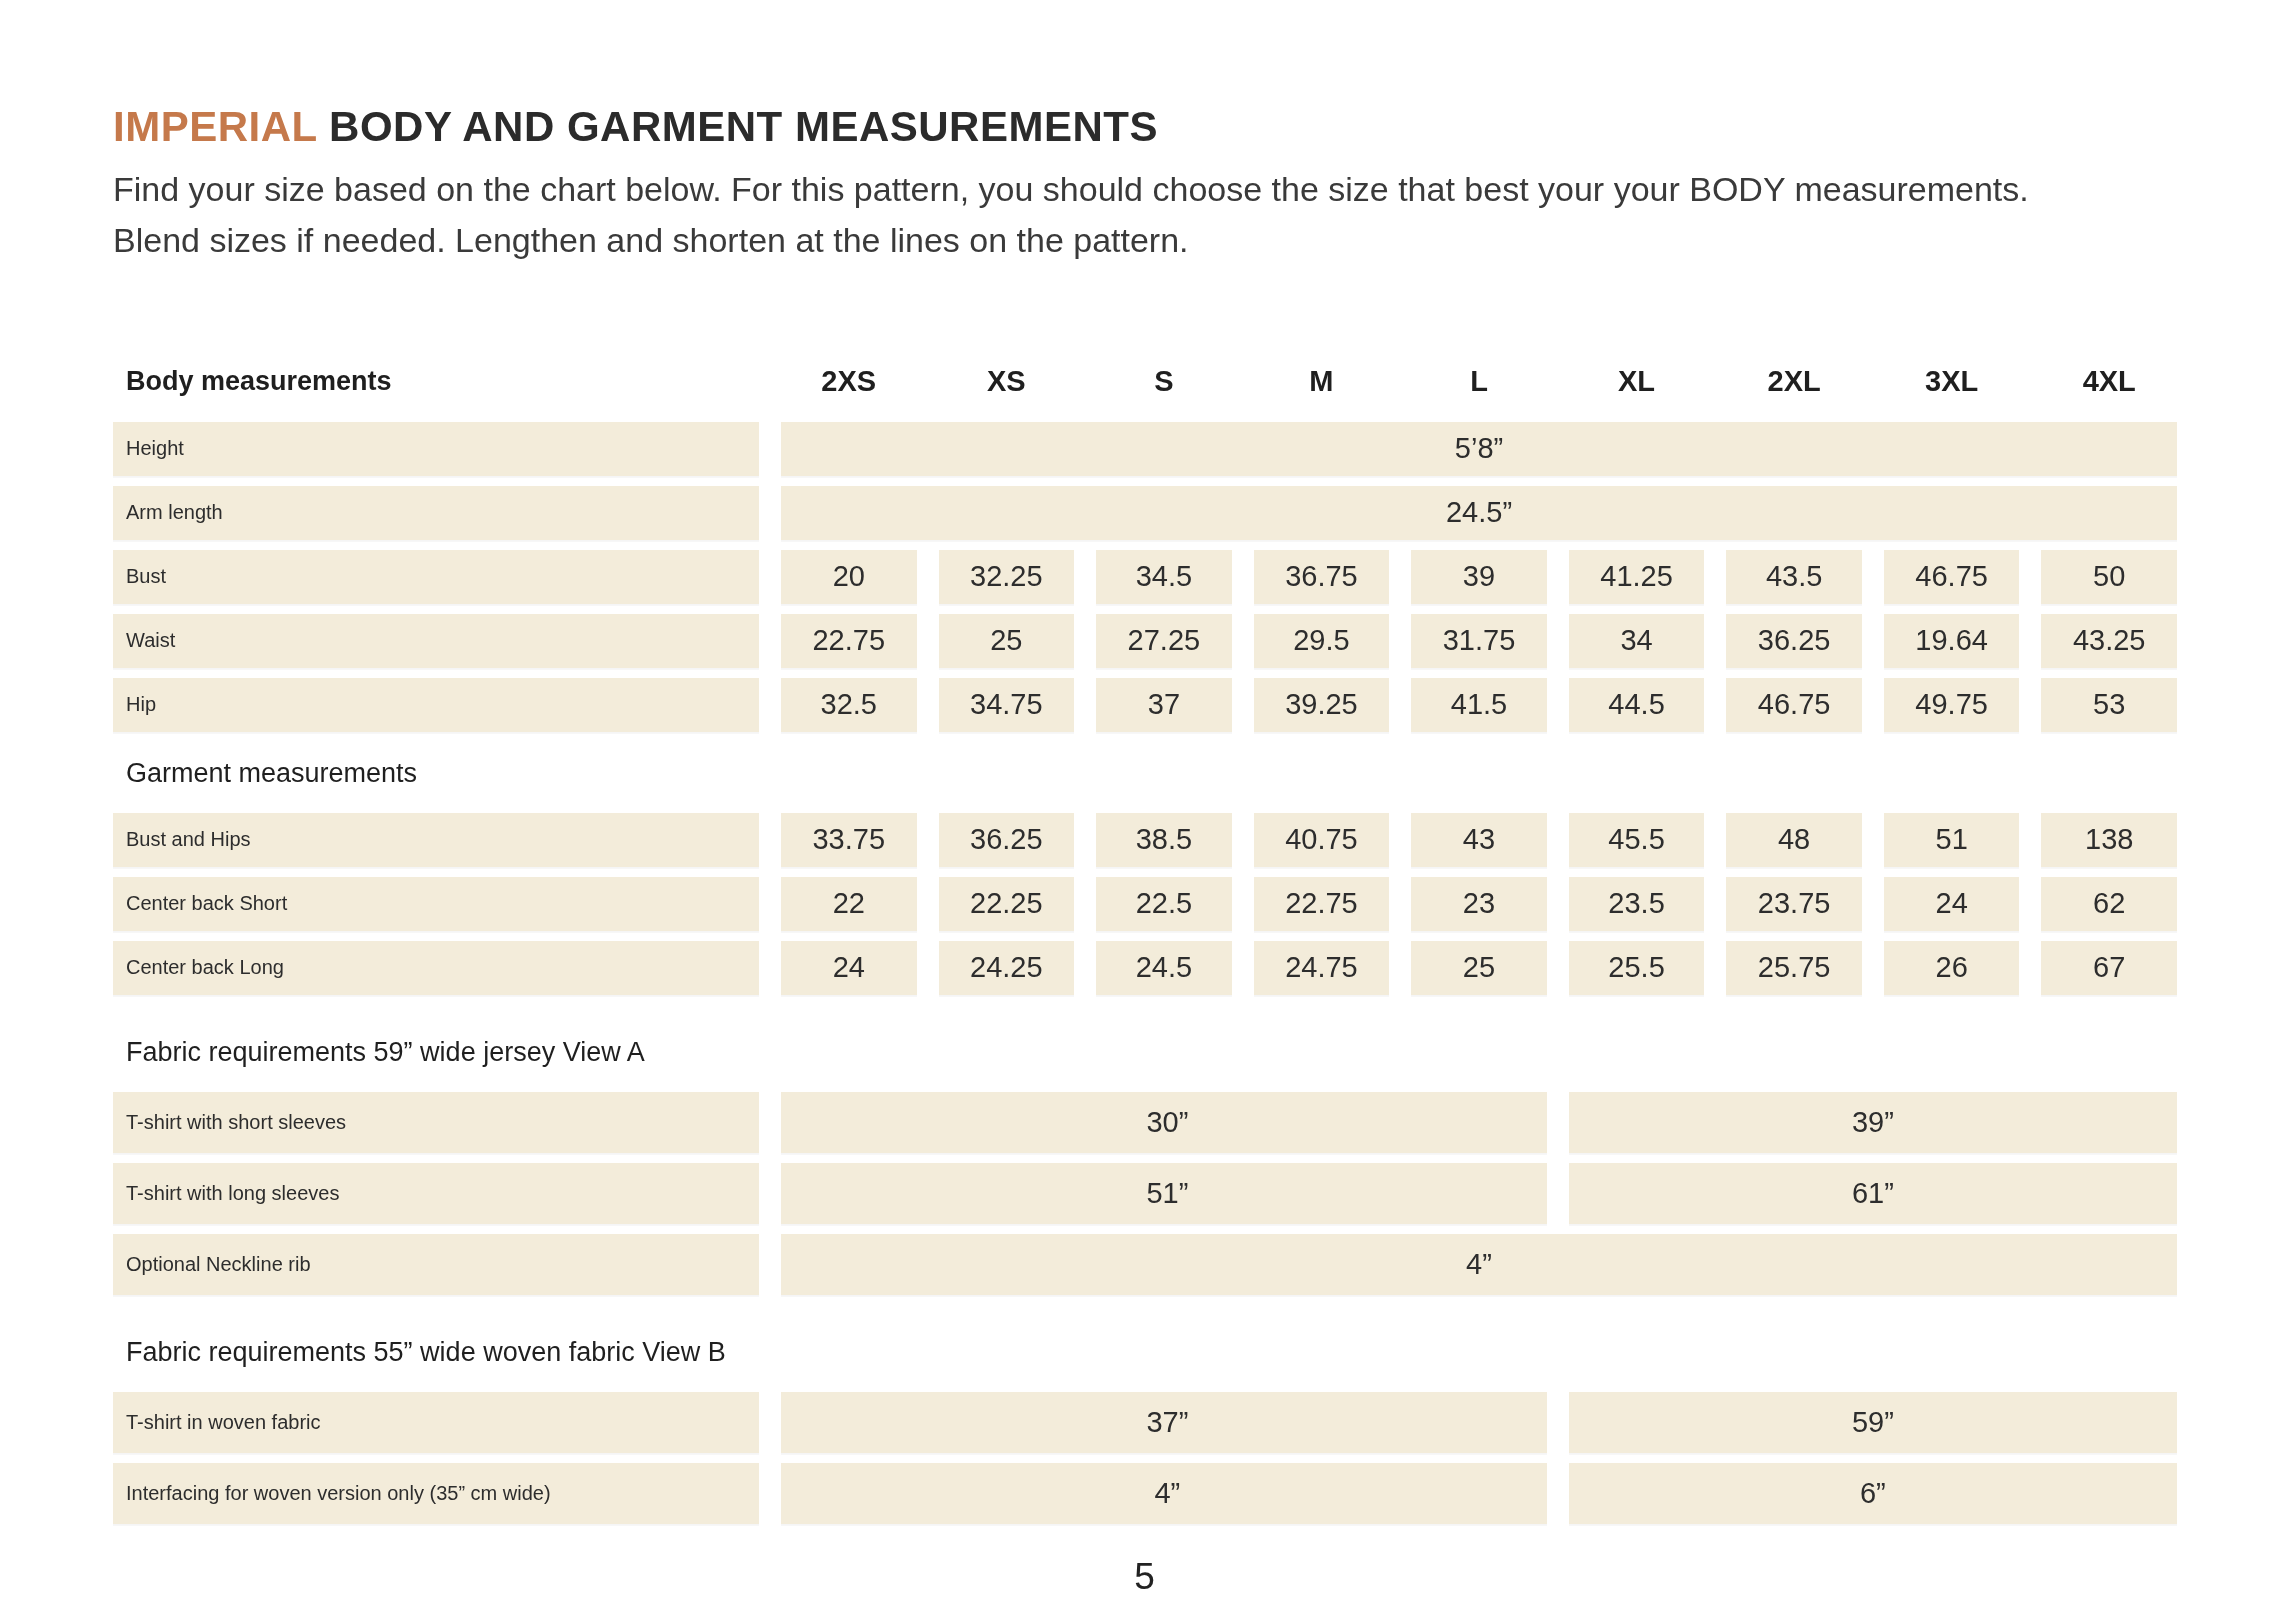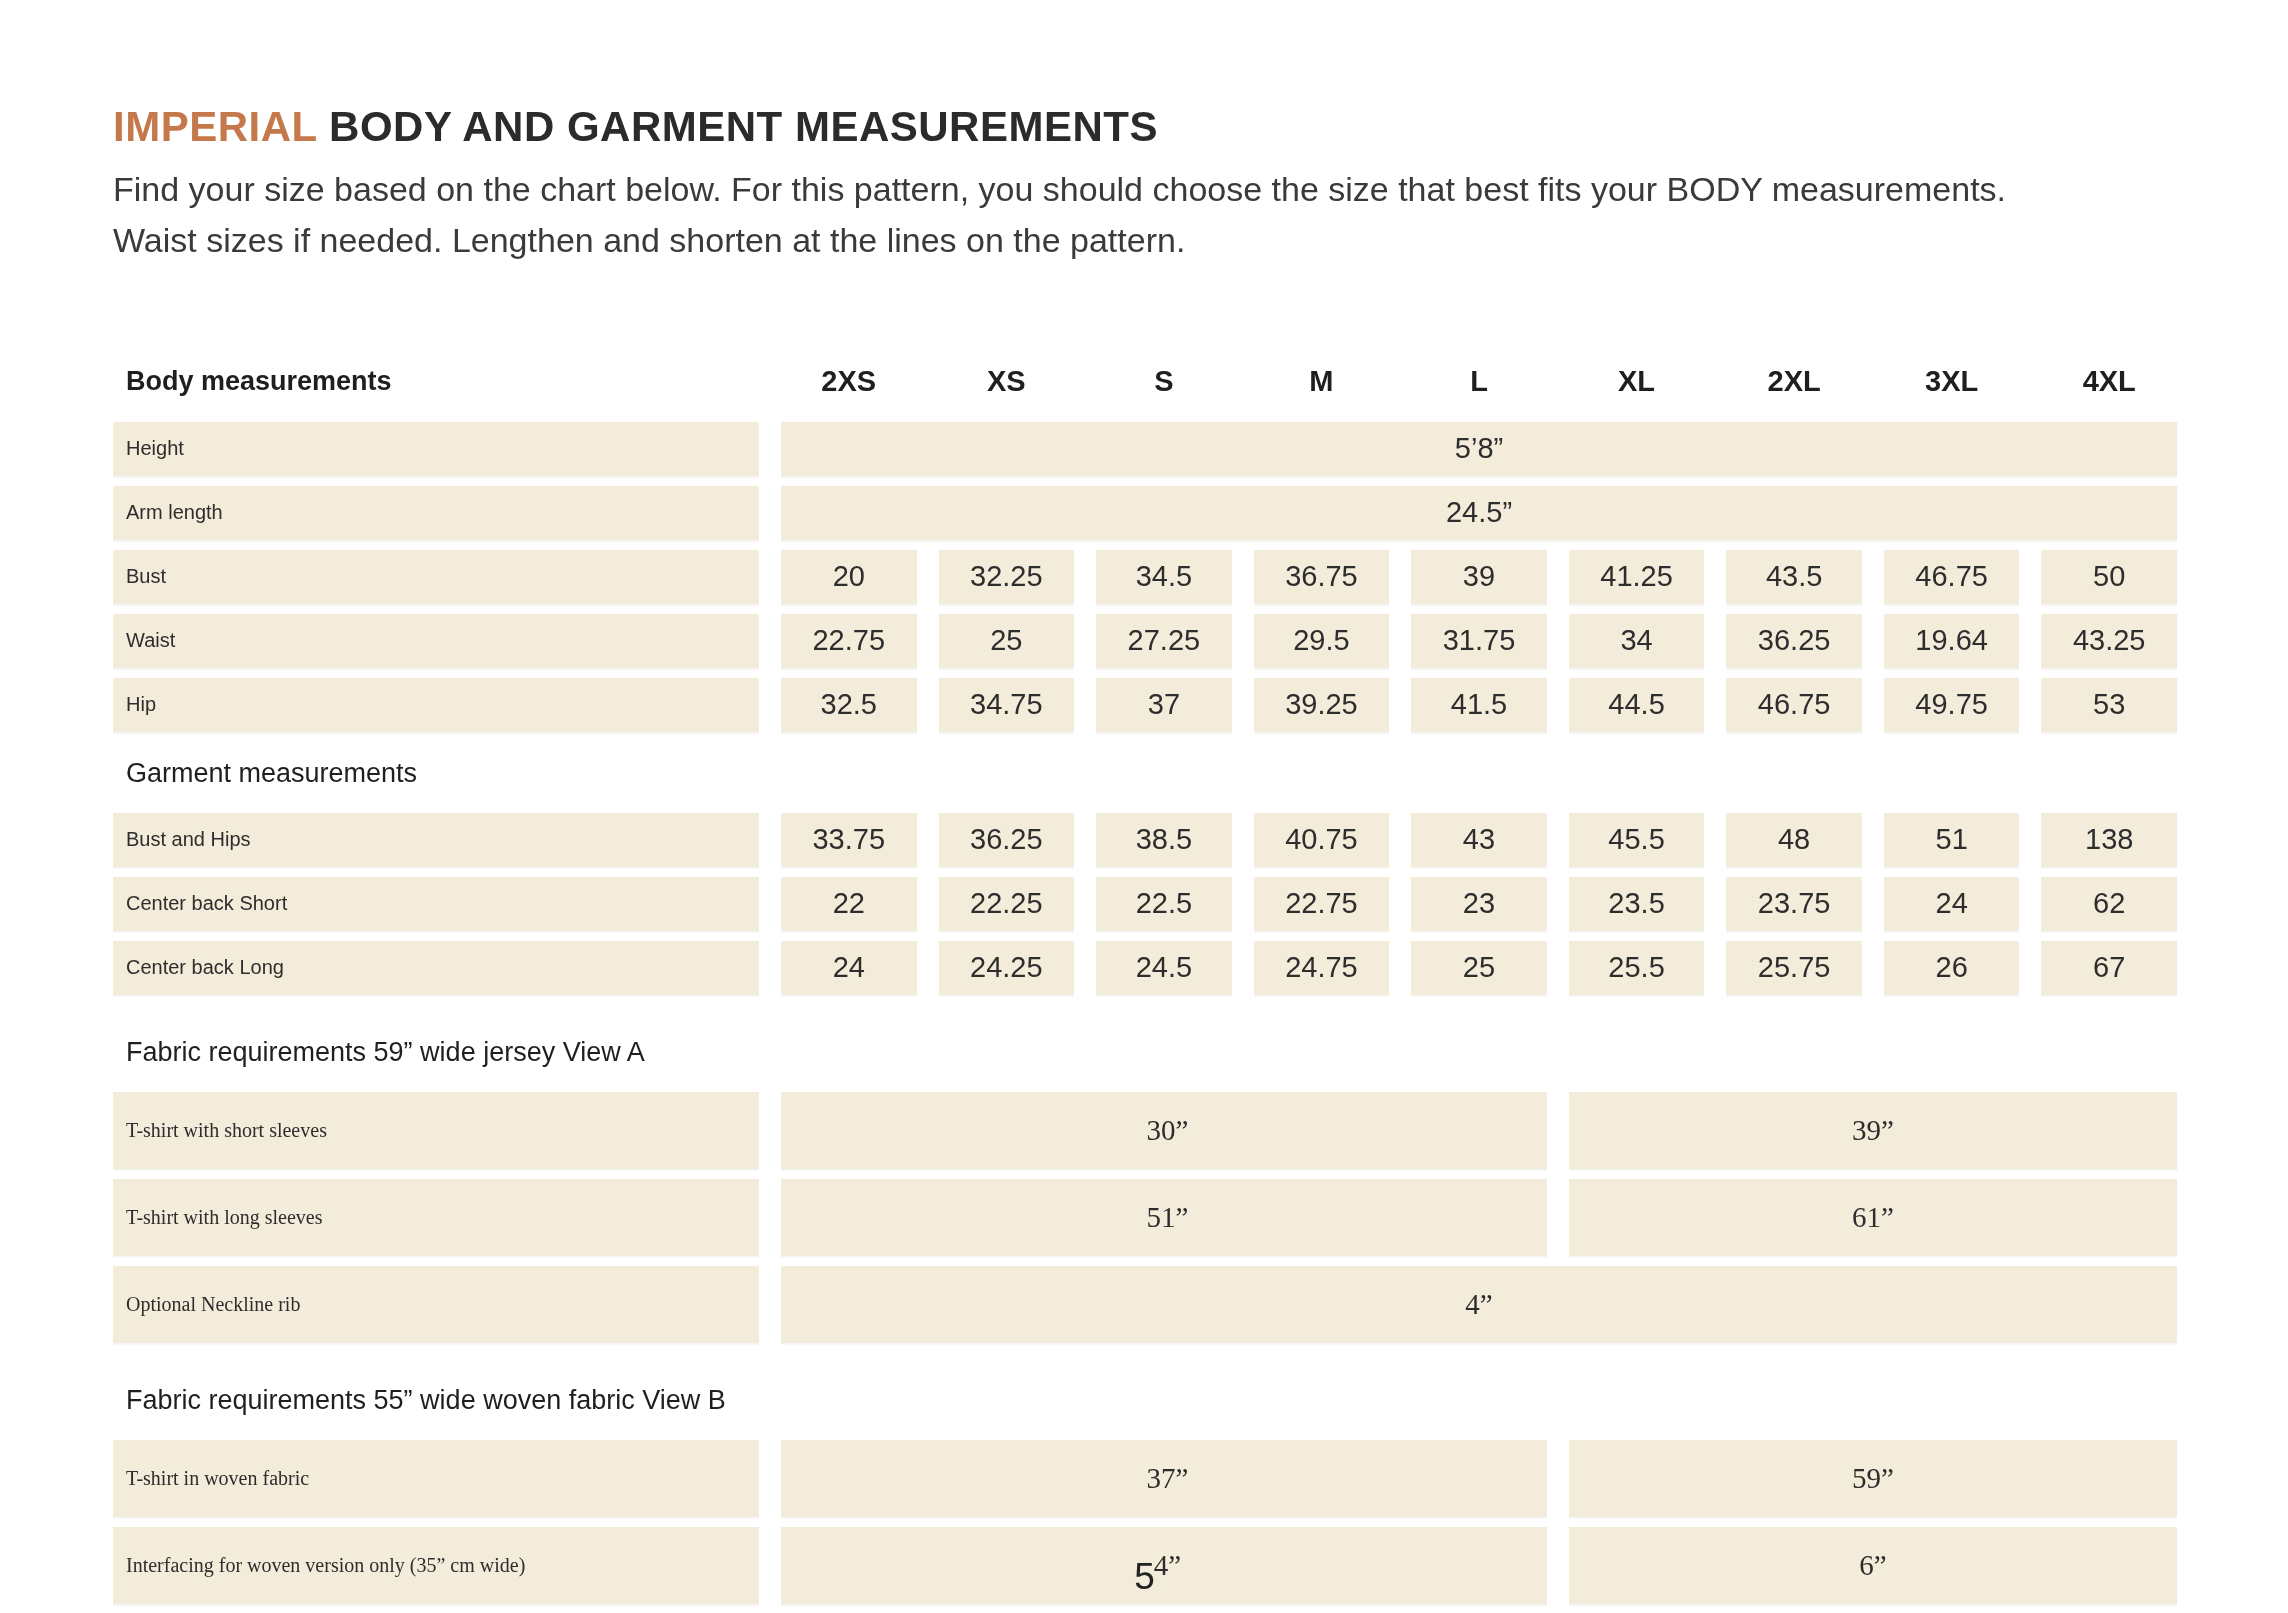--- a/index.html
+++ b/index.html
@@ -65,21 +65,21 @@
   .cell {
     background: #f3ecda;
     height: 54px;
     display: flex;
     align-items: center;
     justify-content: center;
     font-size: 29px;
     color: #2d2d2d;
     box-shadow: 0 1.8px 0 rgba(0,0,0,0.04);
   }
-  .tall .cell { height: 77px; font-family: Liberation Serif, serif; }
+  .tall .cell { height: 61px; }
   .label-cell {
     justify-content: flex-start;
     padding-left: 13px;
     font-size: 20px;
   }
   .sp9 { grid-column: span 9; }
   .sp5 { grid-column: span 5; padding-left: 7px; }
   .sp4 { grid-column: span 4; }
   .section-heading {
     font-size: 27px;
@@ -99,21 +99,21 @@
   }
 </style>
 </head>
 <body>
 
 <div class="page">
   <div class="content">
 
     <h1 class="doc-title"><span class="brand">IMPERIAL</span><span> BODY AND GARMENT MEASUREMENTS</span></h1>
 
-    <p class="intro">Find your size based on the chart below. For this pattern, you should choose the size that best fits your BODY measurements. Waist sizes if needed. Lengthen and shorten at the lines on the pattern.</p>
+    <p class="intro">Find your size based on the chart below. For this pattern, you should choose the size that best your your BODY measurements. Blend sizes if needed. Lengthen and shorten at the lines on the pattern.</p>
 
     <div>
       <div class="grid-row header-row">
         <div class="hlabel">Body measurements</div>
 
       <div class="hcell">2XS</div>
           <div class="hcell">XS</div>
           <div class="hcell">S</div>
           <div class="hcell">M</div>
           <div class="hcell">L</div>

